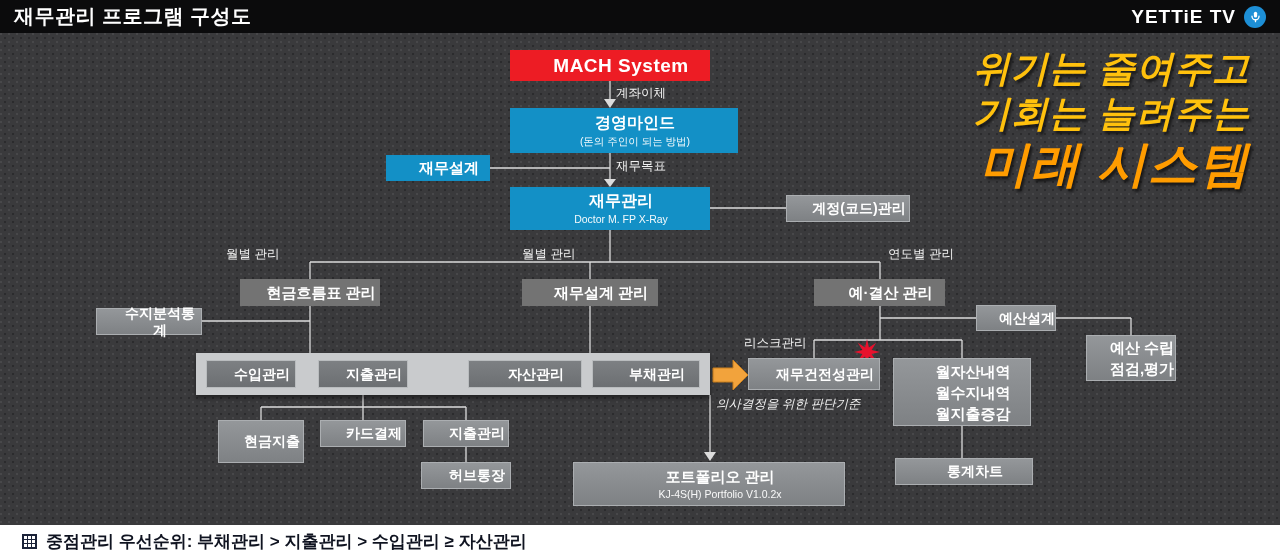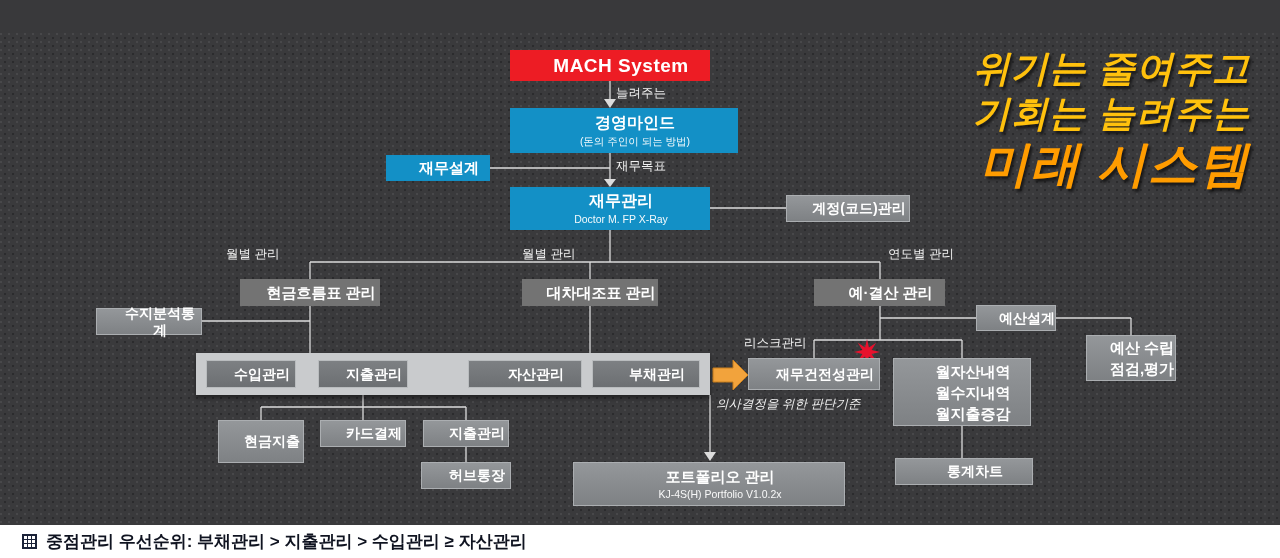--- a/index.html
+++ b/index.html
@@ -53,20 +53,33 @@
     z-index:3; text-shadow:2px 3px 3px rgba(0,0,0,.6); }
   .slogan .s12 { font-size:37px; line-height:45px; color:#ffc10d; letter-spacing:1px; }
   .slogan .s3  { font-size:49px; line-height:57px; color:#ff9c00; letter-spacing:2px; }
 </style>
 </head>
 <body>
 
 <div class="stage">
   <div class="canvas-bg"></div>
 
+  <div class="topbar">
+    <div class="title">재무관리 프로그램 구성도</div>
+    <div class="brand">
+      <span class="brand-text">YETTiE TV</span>
+      <span class="mic-circle">
+        <svg width="13" height="13" viewBox="0 0 24 24" fill="none" stroke="#ffffff" stroke-width="2.4" stroke-linecap="round">
+          <rect x="9" y="3" width="6" height="11" rx="3" fill="#ffffff" stroke="none"></rect>
+          <path d="M5.5 11.5a6.5 6.5 0 0 0 13 0"></path>
+          <line x1="12" y1="18" x2="12" y2="21.5"></line>
+        </svg>
+      </span>
+    </div>
+  </div>
 
   <svg class="wires">
     <g stroke="#dcdcdc" stroke-width="1.3" fill="none">
       <path d="M610,81 V100"></path>
       <path d="M610,153 V179"></path>
       <path d="M490,168 H610"></path>
       <path d="M710,208 H786"></path>
       <path d="M610,230 V262"></path>
       <path d="M310,262 H880"></path>
       <path d="M310,262 V279"></path>
@@ -124,21 +137,21 @@
 
   <div class="box gray" style="left:786px; top:195px; width:124px; height:27px;">
     <span class="t1 small">계정(코드)관리</span>
   </div>
 
   <div class="box green" style="left:240px; top:279px; width:140px; height:27px;">
     <span class="t1">현금흐름표 관리</span>
   </div>
 
   <div class="box green" style="left:522px; top:279px; width:136px; height:27px;">
-    <span class="t1">대차대조표 관리</span>
+    <span class="t1">재무설계 관리</span>
   </div>
 
   <div class="box green" style="left:814px; top:279px; width:131px; height:27px;">
     <span class="t1">예·결산 관리</span>
   </div>
 
   <div class="box gray" style="left:96px; top:308px; width:106px; height:27px;">
     <span class="t1 small">수지분석통계</span>
   </div>
 
@@ -189,21 +202,21 @@
 
   <div class="box gray" style="left:573px; top:462px; width:272px; height:44px;">
     <span class="t1">포트폴리오 관리</span>
     <span class="sub">KJ-4S(H) Portfolio V1.0.2x</span>
   </div>
 
   <div class="box gray" style="left:895px; top:458px; width:138px; height:27px;">
     <span class="t1 small">통계차트</span>
   </div>
 
-  <span class="elabel" style="left:616px; top:85px;">늘려주는</span>
+  <span class="elabel" style="left:616px; top:85px;">계좌이체</span>
   <span class="elabel" style="left:616px; top:158px;">재무목표</span>
   <span class="elabel" style="left:226px; top:246px;">월별 관리</span>
   <span class="elabel" style="left:522px; top:246px;">월별 관리</span>
   <span class="elabel" style="left:888px; top:246px;">연도별 관리</span>
   <span class="elabel" style="left:744px; top:335px;">리스크관리</span>
   <span class="elabel" style="left:716px; top:396px;font-style:italic;">의사결정을 위한 판단기준</span>
 
   <div class="slogan">
     <div class="s12">위기는 줄여주고</div>
     <div class="s12">기회는 늘려주는</div>

